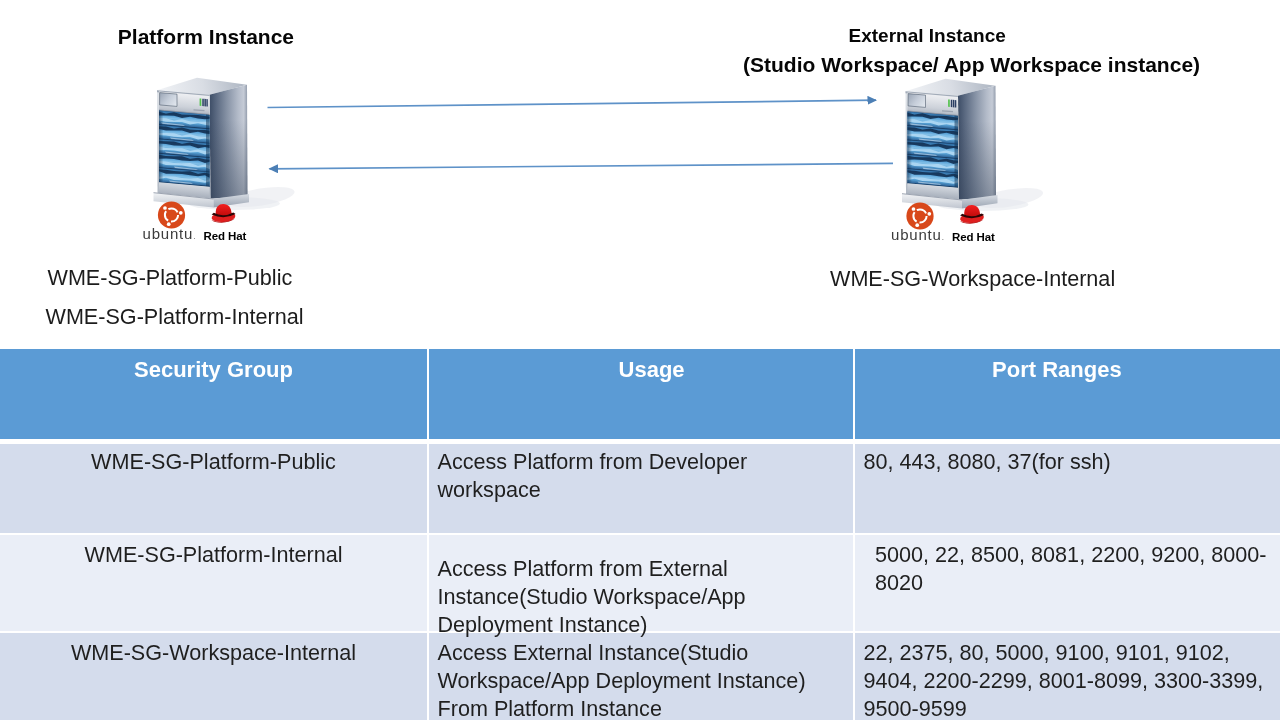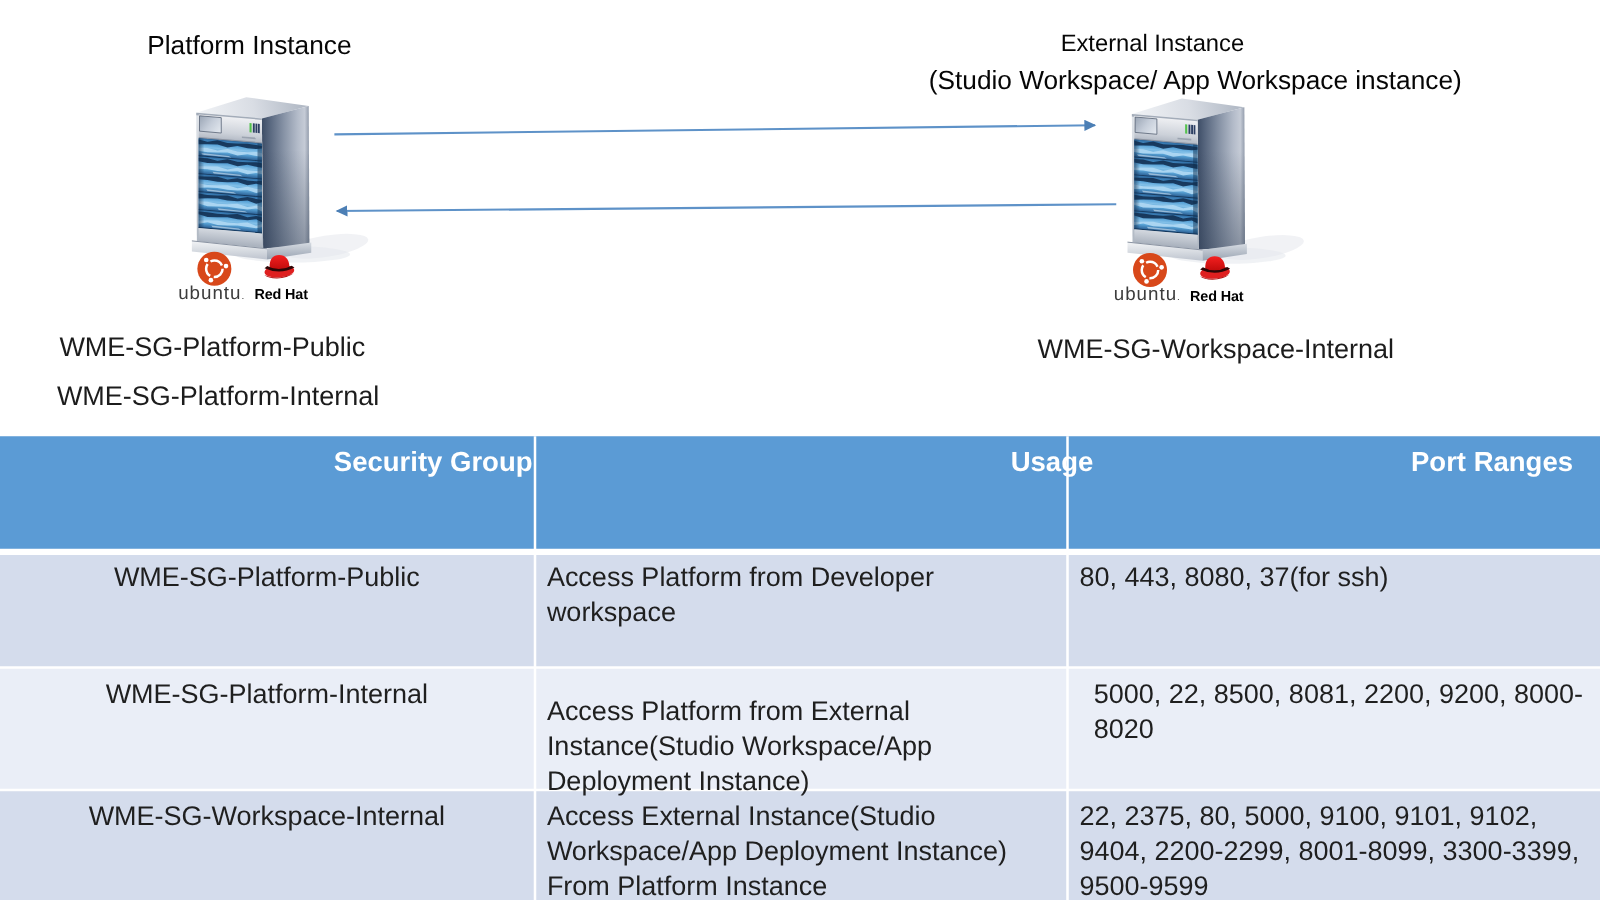--- a/index.html
+++ b/index.html
@@ -1,20 +1,20 @@
 <!DOCTYPE html>
 <html><head><meta charset="utf-8"><style>
 *{margin:0;padding:0;box-sizing:border-box}
 html,body{width:1280px;height:720px;background:#fff;overflow:hidden;position:relative;font-family:"Liberation Sans",sans-serif}
 .t{position:absolute;white-space:nowrap;color:#111;line-height:1}
-.b{font-weight:normal;font-size:21px;color:#060606}
+.b{font-weight:bold;font-size:21px;color:#060606}
 .lbl{font-size:21.6px;color:#1c1c1c}
 .band{position:absolute;left:0;width:1280px}
 .cell{position:absolute;font-size:21.6px;line-height:28px;color:#1f1f1f}
-.hdr{position:absolute;font-size:22px;line-height:28px;font-weight:bold;color:#fff;text-align:right}
+.hdr{position:absolute;font-size:22px;line-height:28px;font-weight:bold;color:#fff;text-align:center}
 </style></head><body>
 <div class="t b" style="left:117.8px;top:26.2px">Platform Instance</div>
 <div class="t b" style="left:848.5px;top:26.4px;font-size:19px">External Instance</div>
 <div class="t b" style="left:743px;top:53.8px">(Studio Workspace/ App Workspace instance)</div>
 <div class="t lbl" style="left:47.5px;top:267px">WME-SG-Platform-Public</div>
 <div class="t lbl" style="left:45.5px;top:305.7px">WME-SG-Platform-Internal</div>
 <div class="t lbl" style="left:830px;top:268px">WME-SG-Workspace-Internal</div>
 <svg width="1280" height="720" viewBox="0 0 1280 720" style="position:absolute;left:0;top:0">
 <defs>
 <linearGradient id="gLid" x1="157" y1="95" x2="240" y2="78" gradientUnits="userSpaceOnUse">

